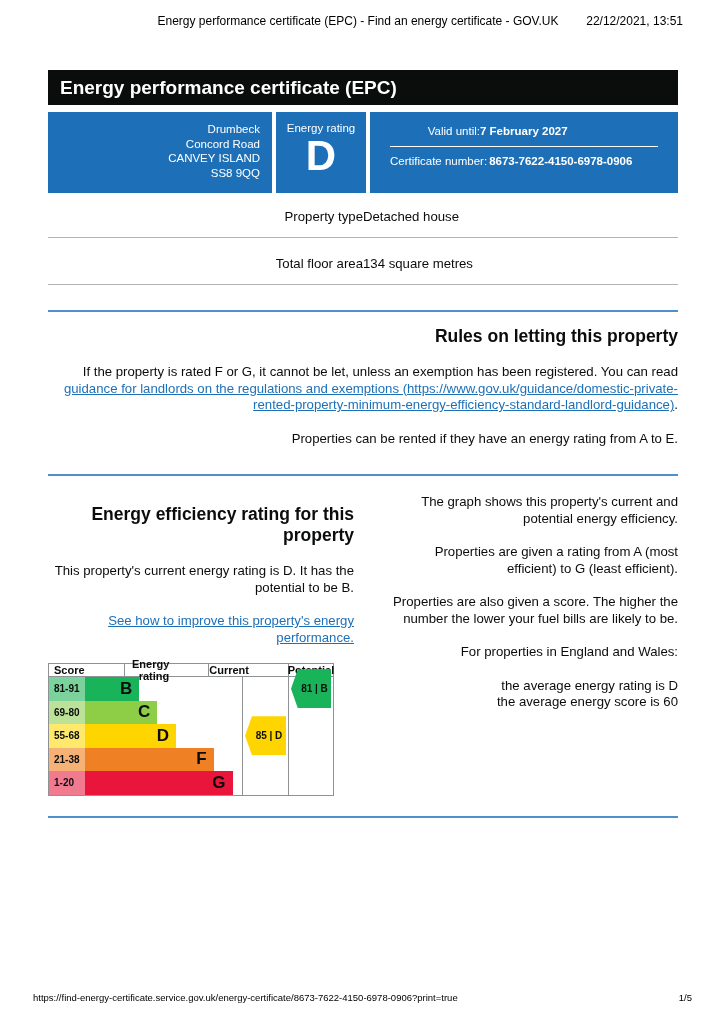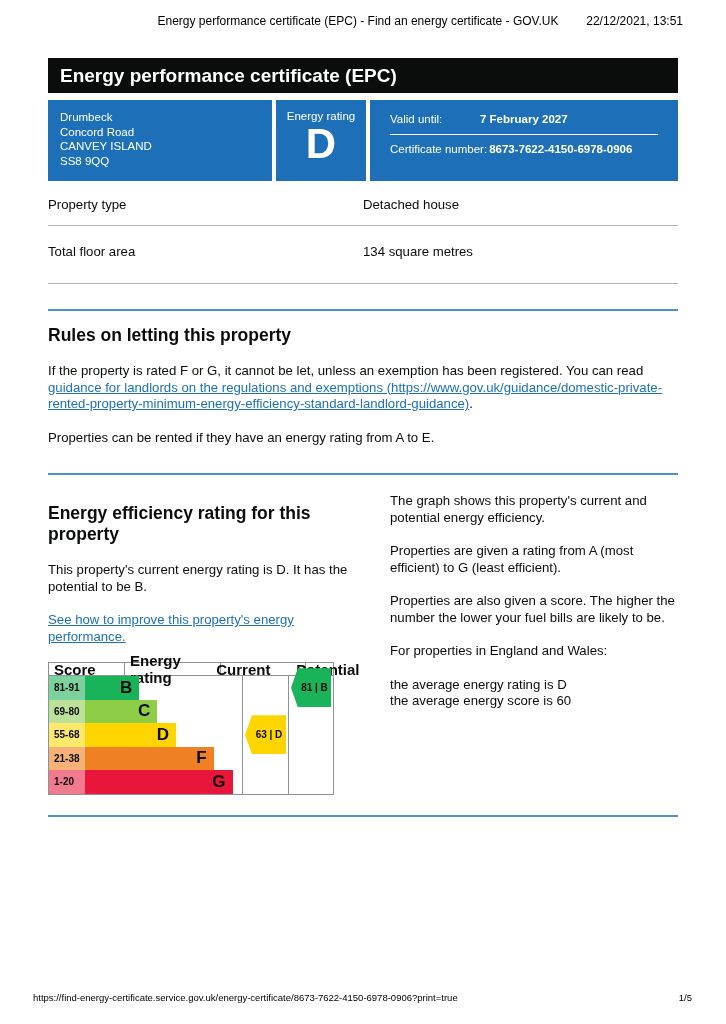--- a/index.html
+++ b/index.html
@@ -5,63 +5,63 @@
   * { margin: 0; padding: 0; box-sizing: border-box; }
   html, body { width: 726px; height: 1024px; background: #ffffff; overflow: hidden; }
   body { font-family: "Liberation Sans", "DejaVu Sans", sans-serif; color: #0b0c0c; position: relative; }
 
   
   .print-header { position: absolute; top: 14px; left: 33px; right: 43px; font-size: 12px; color: #000; text-align: right; }
   .print-header .center-title { position: absolute; left: 50%; transform: translateX(-50%); top: 0; white-space: nowrap; }
   .print-footer { position: absolute; top: 992px; left: 33px; right: 34px; font-size: 9.5px; color: #000; display: flex; justify-content: space-between; }
 
   
-  .page { position: absolute; top: 58px; left: 48px; width: 630px; }
+  .page { position: absolute; top: 70px; left: 48px; width: 630px; text-align: right; }
 
   .banner { background: #0b0c0c; color: #fff; height: 35px; display: flex; align-items: center; padding-left: 12px; }
   .banner h1 { font-size: 19px; font-weight: bold; }
 
   .summary-box { display: flex; gap: 4px; margin-top: 7px; min-height: 81px; }
   .summary-panel { background: #1d70b8; color: #fff; }
   .panel-address { width: 224px; padding: 10px 12px; font-size: 11.5px; line-height: 14.7px; }
   .panel-rating { width: 90px; display: flex; flex-direction: column; align-items: center; padding-top: 10px; }
   .panel-rating .rating-label { font-size: 11.5px; }
   .panel-rating .rating-letter { font-size: 42px; font-weight: bold; line-height: 44px; }
   .panel-valid { flex: 1; padding: 10px 20px; font-size: 11.5px; }
   .valid-row { display: flex; align-items: baseline; padding: 3px 0 0 0; }
   .valid-row .lbl { width: 90px; }
   .valid-row b { font-size: 11.5px; }
   .valid-divider { border-bottom: 1px solid #fff; margin: 9px 0 8px 0; }
   .cert-row { display: flex; align-items: baseline; }
   .cert-row b { margin-left: 2px; }
 
   .prop-table { margin-top: 3px; }
   .prop-row { display: flex; border-bottom: 1px solid #b1b4b6; padding: 13px 0 13px 0; font-size: 13.2px; }
-  .prop-row.tall { padding: 18px 0 24px 0; }
+  .prop-row.tall { padding: 18px 0 13px 0; }
   .prop-row .prop-label { width: 315px; }
 
   .rule { border: none; height: 2px; background: #4f8fcc; }
   .rule-1 { margin-top: 25px; }
   .rule-2 { margin-top: 27px; }
   .rule-3 { margin-top: 20px; }
 
   h2.section-heading { font-size: 17.5px; font-weight: bold; margin-top: 14px; line-height: 21px; }
   .body-text { font-size: 13.2px; line-height: 16.5px; }
   p.para { margin-top: 17px; }
   a.govuk-link { color: #1d70b8; text-decoration: underline; cursor: pointer; }
 
   .two-col { display: flex; margin-top: 14px; gap: 36px; }
   .col-left { width: 306px; }
   .col-right { width: 288px; }
   .col-right p.para:first-child { margin-top: 4px; }
   .avg-lines { margin-top: 17px; }
 
   
   .epc-chart { width: 286px; margin-top: 17px; border: 1px solid #8f9295; }
-  .epc-head { display: flex; height: 13px; font-size: 15px; font-weight: bold; align-items: center; border-bottom: 1px solid #8f9295; gap: 39px; }
+  .epc-head { display: flex; height: 13px; font-size: 11px; font-weight: bold; align-items: center; border-bottom: 1px solid #8f9295; gap: 39px; }
   .h-score { width: 36px; padding-left: 5px; }
   .h-rating { width: 156px; padding-left: 5px; border-left: 1px solid #8f9295; height: 100%; display: flex; align-items: center; }
   .h-current { width: 46px; border-left: 1px solid #8f9295; height: 100%; display: flex; align-items: center; justify-content: center; }
   .h-potential { width: 45px; border-left: 1px solid #8f9295; height: 100%; display: flex; align-items: center; justify-content: center; }
   .epc-row { display: flex; height: 23.5px; }
   .epc-score { width: 36px; font-size: 10px; font-weight: bold; display: flex; align-items: center; padding-left: 5px; }
   .epc-ratingcell { width: 157px; }
   .epc-bar { height: 100%; display: flex; align-items: center; justify-content: flex-end; padding-right: 7px; font-size: 17px; font-weight: bold; }
   .epc-cur, .epc-pot { width: 46px; border-left: 1px solid #8f9295; display: flex; align-items: center; }
   .epc-pot { width: 45px; }
@@ -162,21 +162,21 @@
             </div>
             <div class="epc-row">
               <div class="epc-score" style="background: rgb(255, 233, 109);">55-68</div>
               <div class="epc-ratingcell">
                 <div class="epc-bar" style="width: 58%; background: rgb(255, 213, 0);">
                   <span>D</span>
                 </div>
               </div>
               <div class="epc-cur">
                 <div class="epc-arrow" style="background: rgb(255, 213, 0);">
-                  <span>63 | D</span>
+                  <span>85 | D</span>
                 </div>
               </div>
               <div class="epc-pot"></div>
             </div>
             <div class="epc-row">
               <div class="epc-score" style="background: rgb(245, 177, 118);">21-38</div>
               <div class="epc-ratingcell">
                 <div class="epc-bar" style="width: 82%; background: rgb(239, 128, 35);">
                   <span>F</span>
                 </div>

